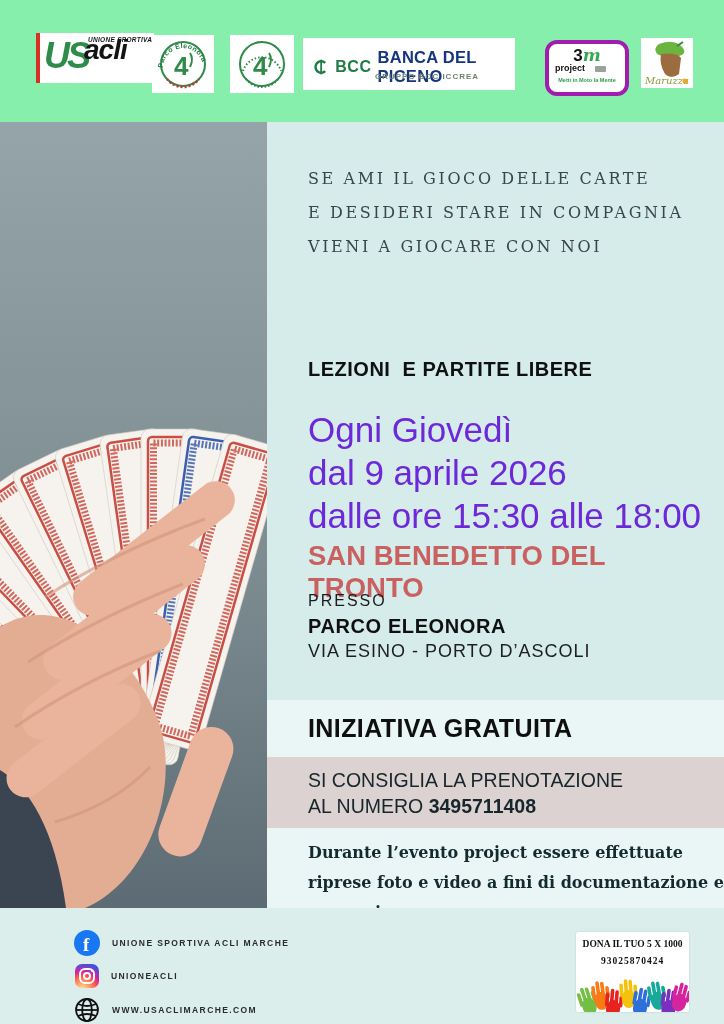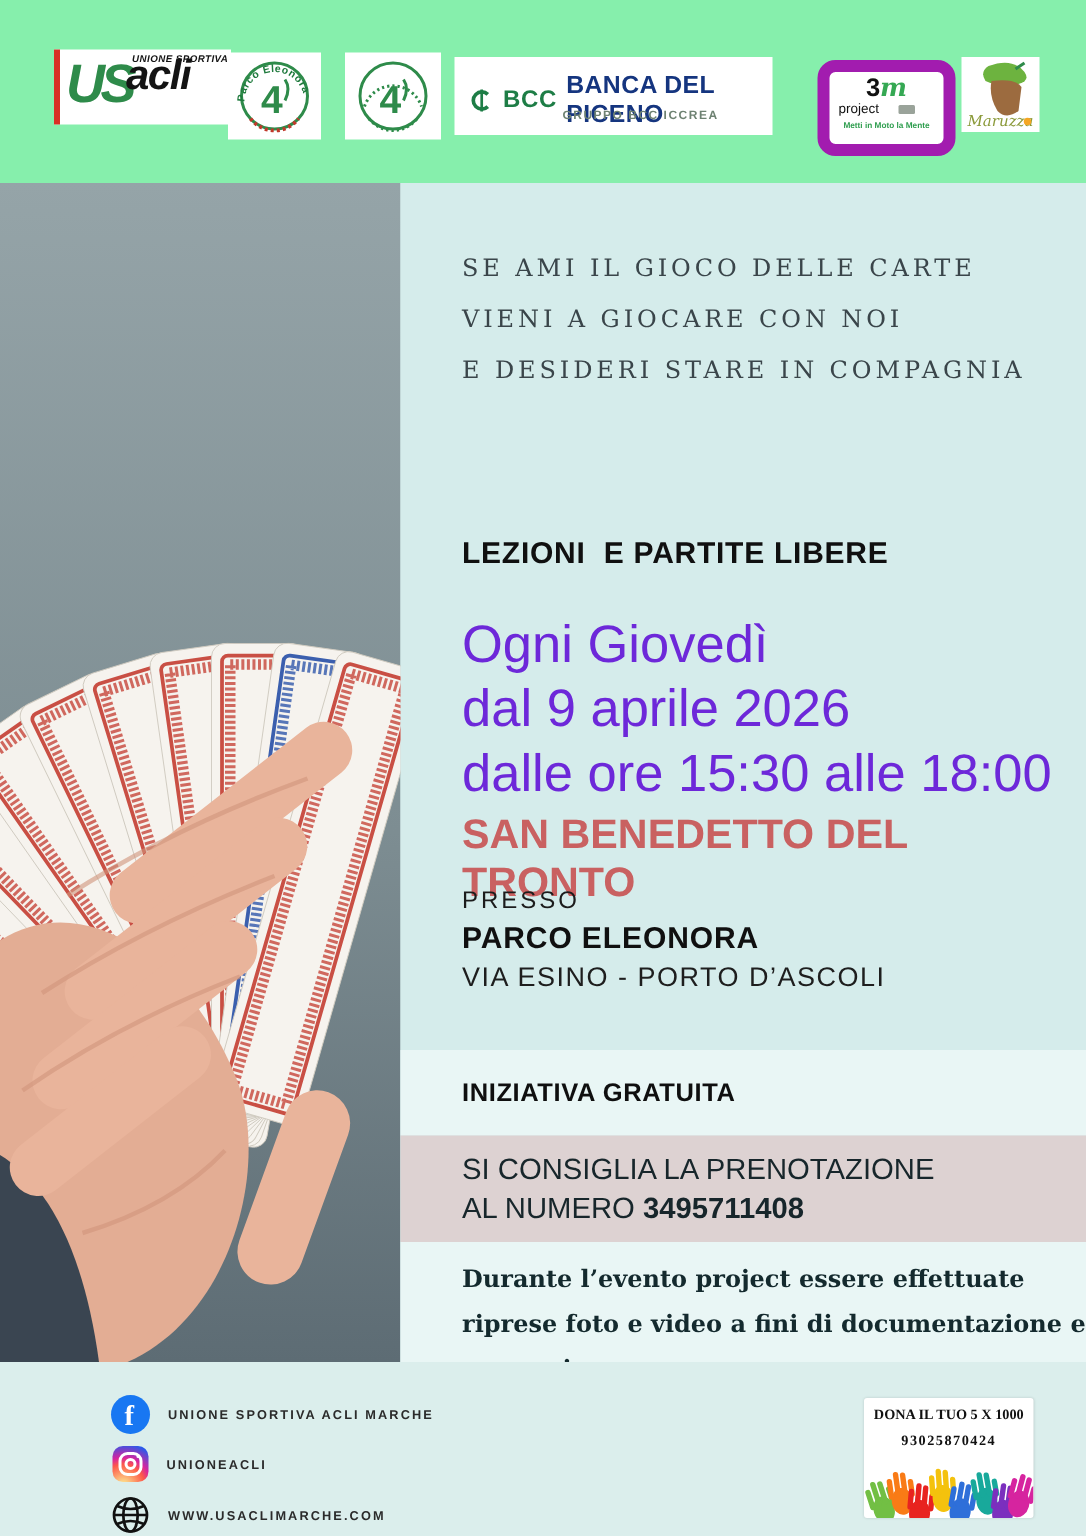--- a/index.html
+++ b/index.html
@@ -20,25 +20,25 @@
              font-size:6.5px;color:#141414;letter-spacing:.3px;}
   .usacli-sub{position:absolute;left:20px;top:88px;width:190px;font-size:7.5px;
              font-weight:bold;letter-spacing:1.2px;color:#1a1a1a;}
   .round-box{top:35px;width:62px;height:58px;}
   .bcc-box{left:303px;top:38px;width:212px;height:52px;}
   .bcc-row{position:absolute;left:10px;top:10px;display:flex;align-items:center;gap:6px;}
   .bcc-word{font-weight:bold;font-size:16px;color:#1e7d46;letter-spacing:.5px;}
   .bcc-name{font-weight:bold;font-size:16.5px;color:#15357f;letter-spacing:.3px;}
   .bcc-sub{position:absolute;left:0;top:34px;width:100%;text-align:center;font-size:8px;
            font-weight:bold;color:#6e8272;letter-spacing:1px;padding-left:18px;}
-  .m3-box{left:545px;top:40px;width:76px;height:48px;border:8px solid #a21caf;border-radius:12px;}
+  .m3-box{left:545px;top:40px;width:76px;height:48px;border:4px solid #a21caf;border-radius:12px;}
   .m3-line1{position:absolute;left:0;top:1px;width:100%;text-align:center;}
   .m3-3{font-weight:bold;font-size:17px;color:#111;}
   .m3-m{font-style:italic;font-weight:bold;font-size:17px;color:#35a853;font-family:"DejaVu Serif",serif;}
-  .m3-project{position:absolute;left:6px;top:19px;font-weight:normal;font-size:9px;color:#111;}
+  .m3-project{position:absolute;left:6px;top:19px;font-weight:bold;font-size:9px;color:#111;}
   .m3-bus{position:absolute;left:46px;top:22px;width:11px;height:6px;background:#9aa39a;border-radius:1px;}
   .m3-tag{position:absolute;left:0;top:33px;width:100%;text-align:center;font-size:5.5px;
           font-weight:bold;color:#2f9e4f;}
   .maruzza-box{left:641px;top:38px;width:52px;height:50px;}
 
   
   .photo{left:0;top:122px;width:267px;height:786px;}
 
   
   .col{left:267px;top:122px;width:457px;height:542px;}
@@ -50,21 +50,21 @@
          color:#101010;letter-spacing:.5px;white-space:pre-wrap;}
   .schedule{position:absolute;left:41px;top:286px;font-size:35px;line-height:43px;color:#6d28d9;}
   .city{position:absolute;left:41px;top:418px;font-size:27.5px;font-weight:bold;color:#c96161;}
   .presso{position:absolute;left:41px;top:470px;font-size:16px;letter-spacing:2px;color:#1c1c1c;}
   .venue{position:absolute;left:41px;top:493px;font-size:20px;font-weight:bold;
          letter-spacing:.6px;color:#101010;}
   .address{position:absolute;left:41px;top:519px;font-size:18px;letter-spacing:1px;color:#1e1e1e;}
 
   
   .band1{left:267px;top:700px;width:457px;height:57px;background:#e9f6f5;}
-  .band1-text{position:absolute;left:41px;top:0;line-height:57px;font-size:17px;
+  .band1-text{position:absolute;left:41px;top:0;line-height:57px;font-size:25px;
          font-weight:bold;color:#0f0f0f;letter-spacing:.4px;}
   .band2{left:267px;top:757px;width:457px;height:71px;background:#ddd2d2;}
   .band2-text{position:absolute;left:41px;top:10px;font-size:19.5px;line-height:26px;color:#17262b;}
   .band2-text b{font-weight:bold;}
   .band3{left:267px;top:828px;width:457px;height:80px;background:#e9f6f5;}
   .band3-text{position:absolute;left:41px;top:10px;font-family:"DejaVu Serif",serif;
          font-weight:bold;font-size:16px;line-height:30px;color:#142a2e;}
 
   
   .footer{left:0;top:908px;width:724px;height:116px;background:#dbeeec;}
@@ -245,22 +245,22 @@
         <path d="M28,540 q70,-45 155,-78"></path>
         <path d="M15,605 q65,-45 145,-76"></path>
         <path d="M55,700 q60,-18 95,-55"></path>
       </g>
     </svg>
   </div>
 
   <div class="abs col">
     <div class="intro">
       <div>SE AMI IL GIOCO DELLE CARTE</div>
+      <div>E DESIDERI STARE IN COMPAGNIA</div>
       <div>VIENI A GIOCARE CON NOI</div>
-      <div>E DESIDERI STARE IN COMPAGNIA</div>
     </div>
     <div class="subtitle">LEZIONI  E PARTITE LIBERE</div>
     <div class="schedule">
       <div>Ogni Giovedì</div>
       <div>dal 9 aprile 2026</div>
       <div>dalle ore 15:30 alle 18:00</div>
     </div>
     <div class="city">SAN BENEDETTO DEL TRONTO</div>
     <div class="presso">PRESSO</div>
     <div class="venue">PARCO ELEONORA</div>

